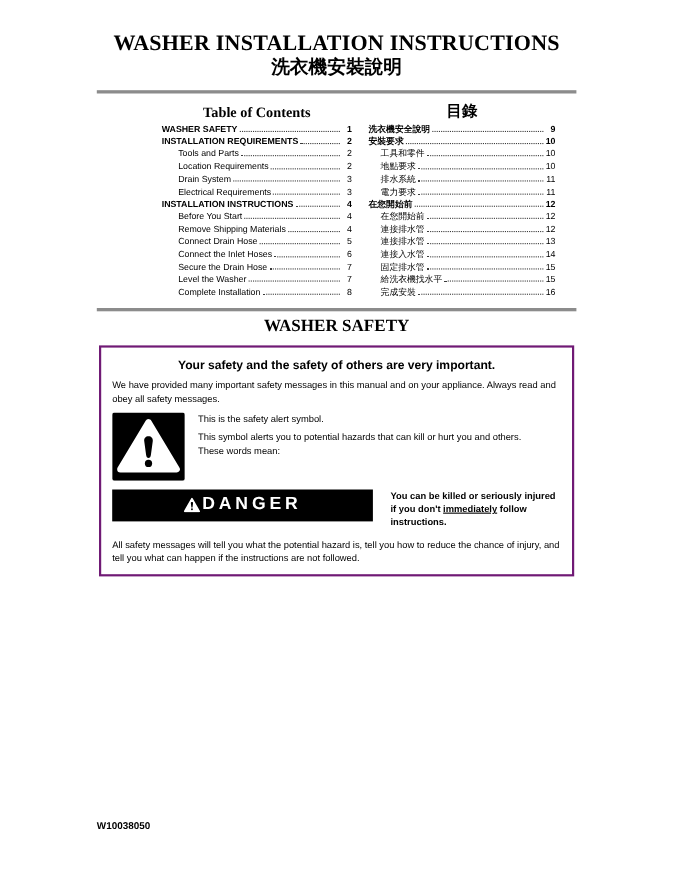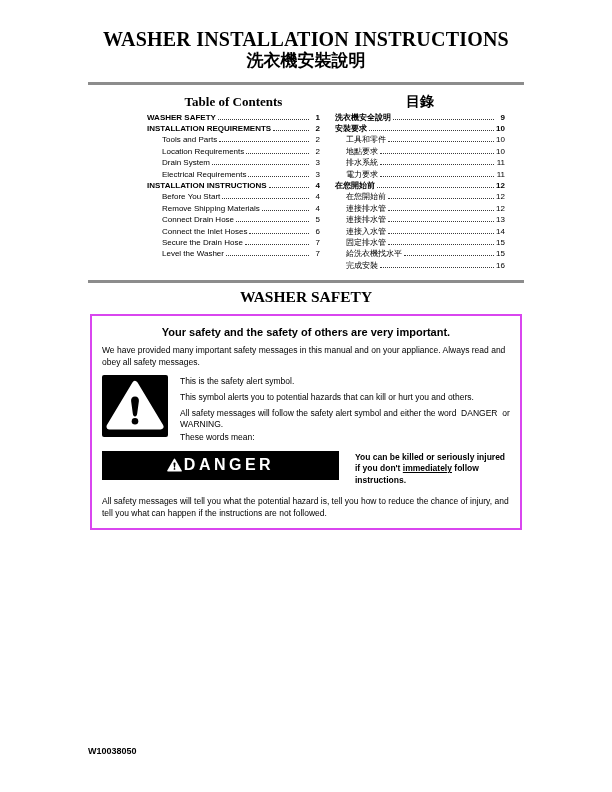--- a/index.html
+++ b/index.html
@@ -58,21 +58,21 @@
     min-width: 8px;
   }
   .toc-page { text-align: right; min-width: 9px; }
   
   .section-heading {
     font-family: "Liberation Serif", serif;
     font-weight: bold; font-size: 15.5px; line-height: 18px;
     text-align: center; margin-top: 5px;
   }
   .safety-box {
-    border: 2px solid #d946ef;
+    border: 2px solid #701a75;
     margin: 8px 38px 0 38px;
     padding: 7px 8px 9px 8px;
   }
   .headline {
     font-weight: bold; font-size: 11px; line-height: 13px;
     text-align: center; margin-top: 3px;
   }
   .intro {
     font-size: 8.5px; line-height: 12px;
     margin: 5px 2px 0 2px;
@@ -183,20 +183,25 @@
           <div class="toc-row lvl1">
             <span class="toc-label">Secure the Drain Hose</span>
             <span class="dots"></span>
             <span class="toc-page">7</span>
           </div>
           <div class="toc-row lvl1">
             <span class="toc-label">Level the Washer</span>
             <span class="dots"></span>
             <span class="toc-page">7</span>
           </div>
+          <div class="toc-row lvl1">
+            <span class="toc-label">Complete Installation</span>
+            <span class="dots"></span>
+            <span class="toc-page">8</span>
+          </div>
         </div>
     </div>
     <div class="toc-col toc-col-zh">
       <div class="toc-heading">目錄</div>
       <div class="toc-list">
           <div class="toc-row lvl0 b">
             <span class="toc-label">洗衣機安全說明</span>
             <span class="dots"></span>
             <span class="toc-page">9</span>
           </div>
@@ -280,21 +285,20 @@
     <div class="alert-row">
       <svg class="alert-icon" viewBox="0 0 66 62" xmlns="http://www.w3.org/2000/svg" aria-hidden="true">
         <rect x="0" y="0" width="66" height="62" rx="2" fill="#000"></rect>
         <path d="M33 9 L58.5 51.5 L7.5 51.5 Z" fill="#fff" stroke="#fff" stroke-width="6" stroke-linejoin="round"></path>
         <path d="M33 21.5 c2.6 0 4.2 1.9 3.9 4.4 l-1.7 12.6 c-0.25 1.9 -1.05 2.9 -2.2 2.9 c-1.15 0 -1.95 -1 -2.2 -2.9 l-1.7 -12.6 C28.8 23.4 30.4 21.5 33 21.5 Z" fill="#000"></path>
         <circle cx="33" cy="46.3" r="3.3" fill="#000"></circle>
       </svg>
       <div class="alert-lines">
         <p>This is the safety alert symbol.</p>
         <p>This symbol alerts you to potential hazards that can kill or hurt you and others.</p>
-        <p>All safety messages will follow the safety alert symbol and either the word  DANGER  or  WARNING.</p>
         <p class="tight">These words mean:</p>
       </div>
     </div>
 
     <div class="signal-row">
       <div class="signal-bar">
         <svg class="tri" width="15" height="14" viewBox="0 0 20 18" xmlns="http://www.w3.org/2000/svg" aria-hidden="true">
           <path d="M10 1.5 L18.8 16.8 L1.2 16.8 Z" fill="#fff" stroke="#fff" stroke-width="2" stroke-linejoin="round"></path>
           <path d="M10 5.6 c0.9 0 1.45 0.65 1.35 1.5 l-0.6 4.4 c-0.09 0.66 -0.36 1 -0.75 1 c-0.39 0 -0.66 -0.34 -0.75 -1 l-0.6 -4.4 C8.55 6.25 9.1 5.6 10 5.6 Z" fill="#000"></path>
           <circle cx="10" cy="14.2" r="1.15" fill="#000"></circle>

